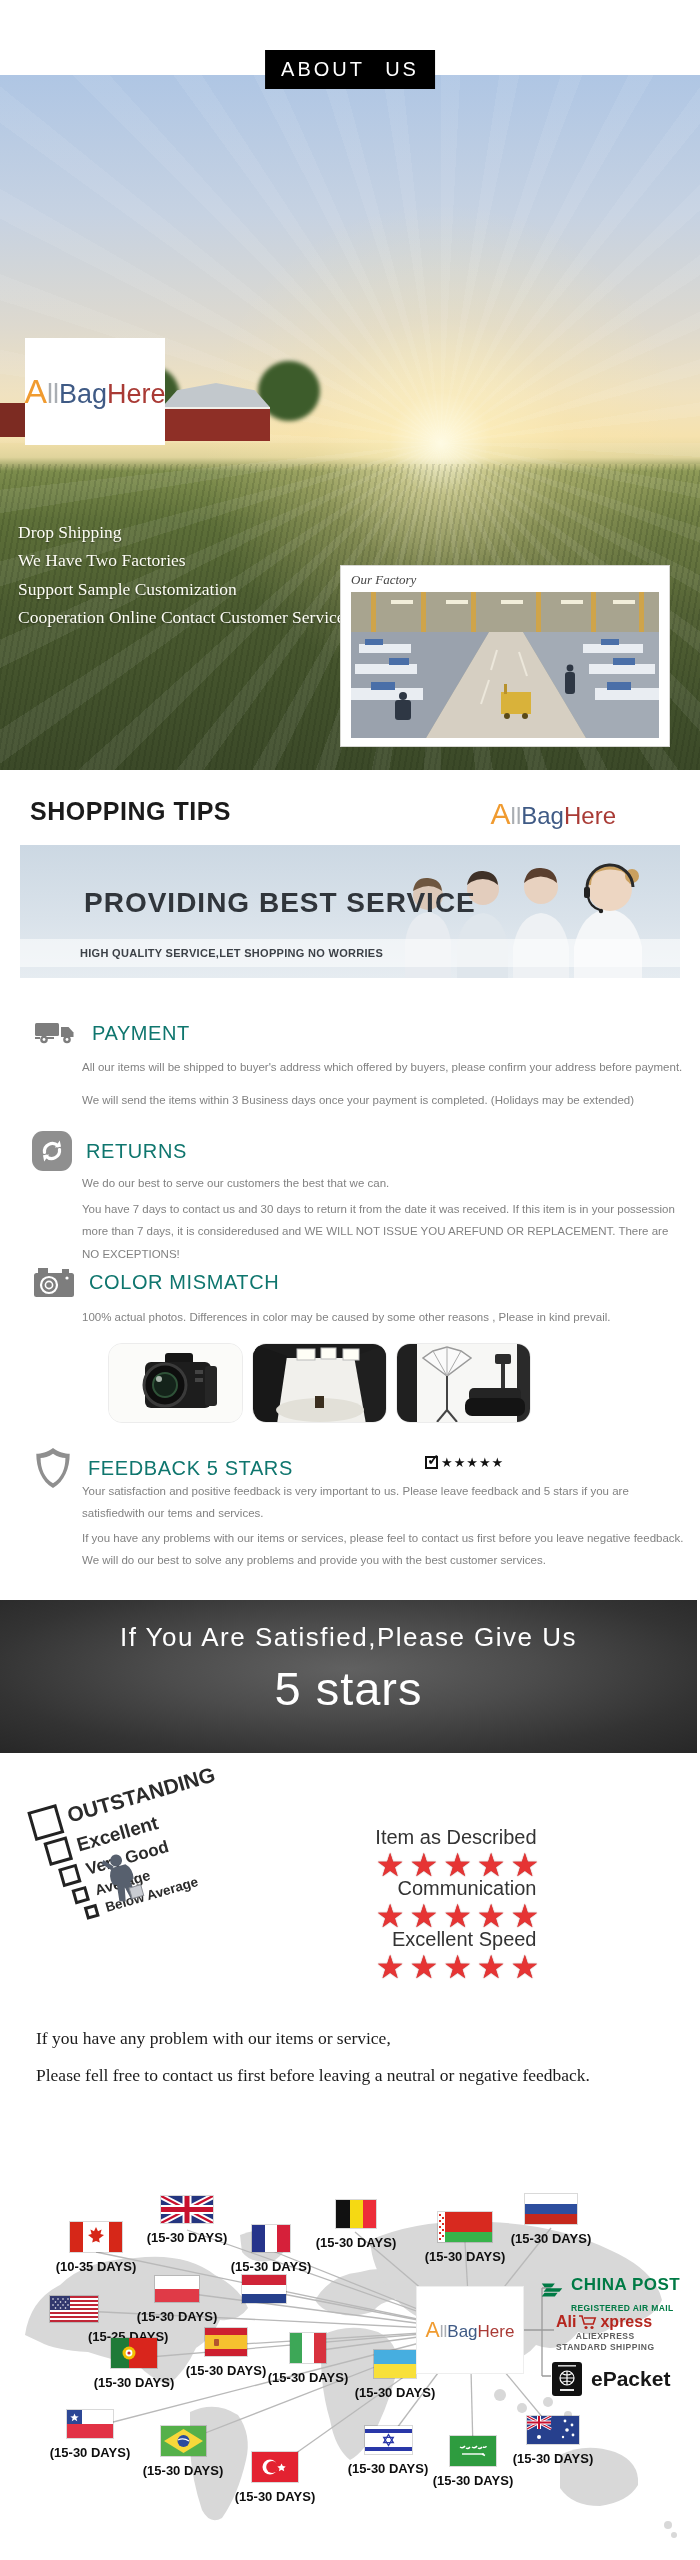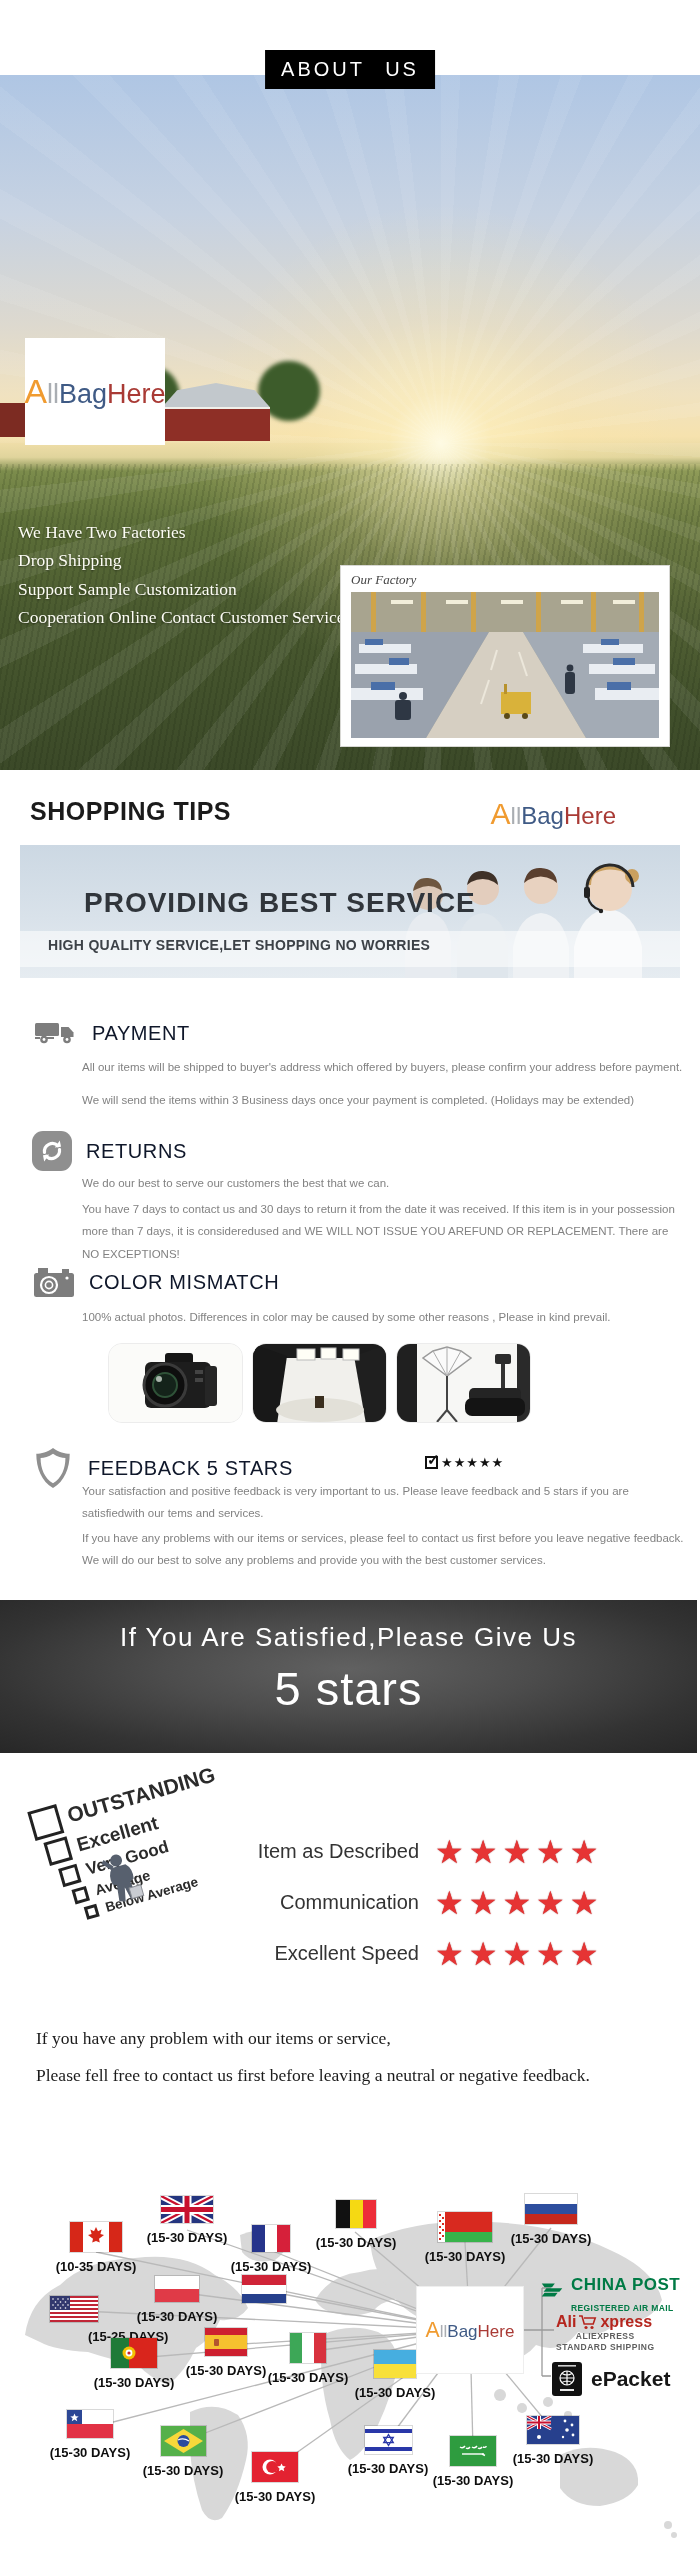--- a/index.html
+++ b/index.html
@@ -44,26 +44,26 @@
   
   .tips-row { position:absolute; top:789px; left:0; width:642px; height:50px; }
   .tips-title { position:absolute; left:30px; top:8px; font-size:25px; font-weight:bold; color:#1b1b1b; letter-spacing:.5px; }
   .tips-logo { position:absolute; right:26px; top:8px; font-size:24px; }
 
   
   .service-banner { position:absolute; top:845px; left:20px; width:660px; height:133px; overflow:hidden;
     background:linear-gradient(180deg,#ccd8e3 0%,#d9e2ea 55%,#e6ecf1 100%); }
   .service-people { position:absolute; right:4px; bottom:0; }
   .service-title { position:absolute; left:64px; top:42px; font-size:28px; font-weight:bold; color:#30353b; letter-spacing:1px; }
-  .service-sub { position:absolute; left:0; right:0; bottom:11px; height:36px; line-height:28px;
-    background:rgba(255,255,255,.55); color:#3c4147; font-size:14px; font-weight:bold; padding-left:28px; letter-spacing:.3px; }
+  .service-sub { position:absolute; left:0; right:0; bottom:11px; height:28px; line-height:28px;
+    background:rgba(255,255,255,.55); color:#3c4147; font-size:11px; font-weight:bold; padding-left:60px; letter-spacing:.3px; }
 
   
   .sect-head { position:absolute; display:flex; align-items:center; gap:14px; }
-  .sect-head .ttl { font-size:20px; color:#0f172a; letter-spacing:.6px; }
+  .sect-head .ttl { font-size:20px; color:#0f766e; letter-spacing:.6px; }
   .sect-p { position:absolute; left:82px; width:606px; font-size:11.5px; color:#828282; line-height:1.95; }
 
   .fb-right { position:absolute; left:425px; top:1455px; display:flex; align-items:center; gap:3px; }
   .fb-checkbox { width:13px; height:13px; border:2px solid #111; position:relative; }
   .fb-checkbox .tick { position:absolute; left:0px; top:-7px; font-size:15px; font-weight:bold; color:#111; }
   .fb-stars-black { font-size:13px; color:#111; letter-spacing:1px; }
 
   .photo { position:absolute; top:1343px; width:135px; height:80px; border-radius:14px; overflow:hidden;
     background:#fafafa; border:1px solid #ececec; }
 
@@ -72,21 +72,21 @@
     background:radial-gradient(ellipse at 50% 45%, #616161 0%, #4c4c4c 38%, #333 74%, #272727 100%); }
   .bb-1 { margin-top:22px; font-size:26px; letter-spacing:1.5px; font-weight:500; }
   .bb-2 { margin-top:8px; font-size:47px; letter-spacing:1px; font-weight:500; }
 
   
   .ladder { position:absolute; left:34px; top:1800px; width:210px; height:195px; transform:rotate(-16deg); transform-origin:40px 30px; }
   .lad-row { display:flex; align-items:center; gap:8px; color:#2b2b2b; font-weight:600; }
   .lad-box { border:3px solid #222; background:#fff; flex:0 0 auto; }
   .climber { position:absolute; left:52px; top:62px; }
   .rate-rows { position:absolute; left:250px; top:1826px; width:420px; }
-  .rate-row { display:flex; align-items:center; height:51px; }
+  .rate-row { display:flex; align-items:center; height:51px;flex-direction:column; }
   .rate-label { width:185px; text-align:right; padding-right:16px; font-size:20px; color:#333; }
   .rate-stars { font-size:32px; color:#e63434; letter-spacing:5px; text-shadow:0 0 1.2px #8f1616; line-height:1; }
 
   .contact-note { position:absolute; left:28px; top:2028px; font-family:"Liberation Serif", serif;
     font-size:17.5px; color:#1b1b1b; }
   .contact-note div { margin-bottom:16px;margin-left:8px; }
 
   
   .map { position:absolute; top:2180px; left:0; width:700px; height:380px; }
   .map svg.bg { position:absolute; left:0; top:0; }
@@ -122,22 +122,22 @@
         <div class="body"></div>
     </div>
     <div class="shed" style="left:0;top:328px;width:26px;height:34px;"></div>
     <div class="grass-tex"></div>
 
     <div class="hero-logo">
       <span class="brand"><span class="b-a">A</span><span class="b-ll">ll</span><span class="b-bag">Bag</span><span class="b-here">Here</span></span>
     </div>
 
     <div class="hero-lines">
+      <div>Drop Shipping</div>
       <div>We Have Two Factories</div>
-      <div>Drop Shipping</div>
       <div>Support Sample Customization</div>
       <div>Cooperation Online Contact Customer Service</div>
     </div>
 
     <div class="factory-card">
       <div class="factory-caption">Our Factory</div>
       <svg class="factory-photo" viewBox="0 0 308 146">
         <rect width="308" height="146" fill="#b9b5a2"></rect>
         <rect y="0" width="308" height="40" fill="#a8a48f"></rect>
         <g fill="#d9a53a" opacity=".8">

